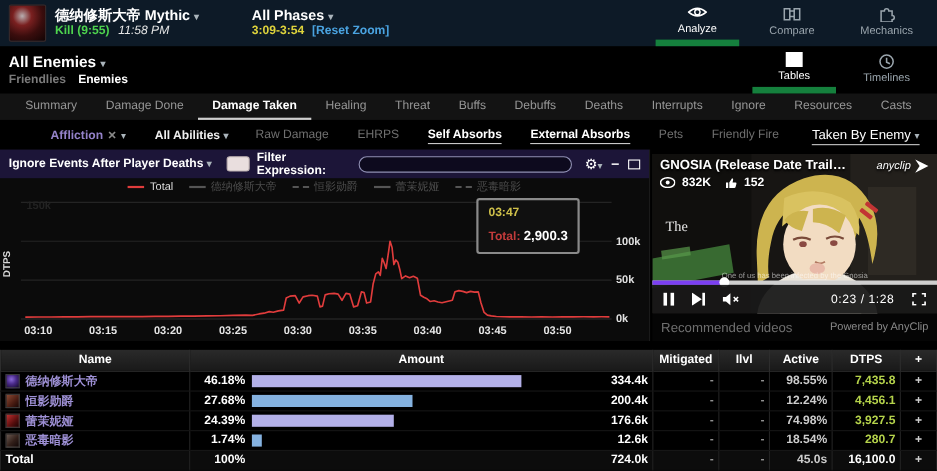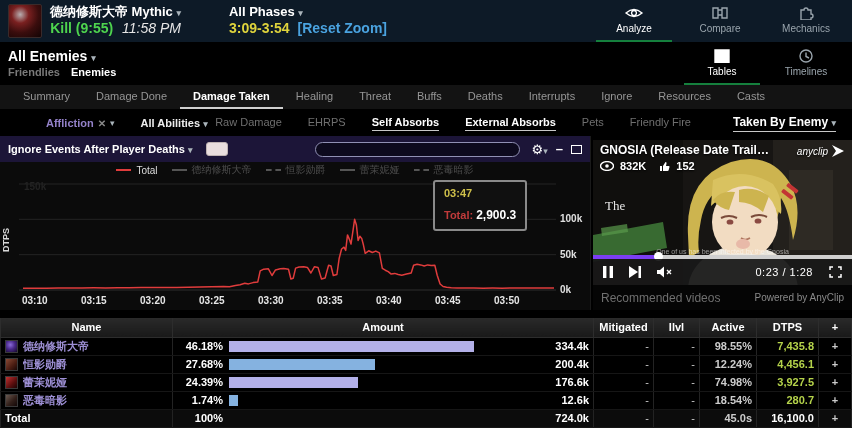--- a/index.html
+++ b/index.html
@@ -7,31 +7,31 @@
   #app{position:relative;width:852px;height:428px;background:#000;overflow:hidden;
        font-family:"Liberation Sans",sans-serif;color:#ccc;}
 
   
   .topbar{height:42px;background:#0d1a27;display:flex;align-items:center;padding:0 8px;position:relative;}
   .boss-icon{width:34px;height:34px;border:1px solid #3a2a2a;border-radius:2px;
     background:radial-gradient(circle at 35% 30%, #b8aeb0 0%, #7a2020 28%, #3a0d0d 60%, #120404 100%);flex:0 0 auto;}
   .hgroup{margin-left:8px;line-height:1.25;}
   .hgroup .t1{font-size:13px;font-weight:bold;color:#fff;white-space:nowrap;}
   .caret{color:#aab4bb;font-size:9px;}
-  .t2{font-size:14px;white-space:nowrap;text-align:right;}
+  .t2{font-size:11px;white-space:nowrap;}
   .kill{color:#4ed44e;font-weight:bold;}
   .clock{color:#e6e6e6;font-style:italic;margin-left:5px;}
   .range{color:#ded33c;font-weight:bold;}
   .reset{color:#4aa3e0;font-weight:bold;margin-left:4px;cursor:pointer;}
   .phases{margin-left:48px;}
   .topnav{margin-left:auto;display:flex;gap:10px;height:100%;}
   .navitem{width:76px;display:flex;flex-direction:column;align-items:center;justify-content:center;
     color:#9aa5ad;font-size:10px;gap:3px;cursor:pointer;border-bottom:2px solid transparent;}
   .navitem svg{display:block;}
-  .navitem.active{color:#fff;border-bottom:2px solid #15803d;}
+  .navitem.active{color:#fff;border-bottom:6px solid #15803d;}
 
   
   .subbar{height:43px;background:#000;display:flex;align-items:stretch;padding:0 8px;}
   .subleft{padding-top:5px;line-height:1.3;}
   .subleft .t1{font-size:14px;font-weight:bold;color:#fff;}
   .subtabs{font-size:11px;font-weight:bold;}
   .subtabs .off{color:#7a7a7a;margin-right:8px;cursor:pointer;}
   .subtabs .on{color:#fff;cursor:pointer;}
   .subnav{margin-left:auto;display:flex;gap:8px;}
 
@@ -43,21 +43,21 @@
 
   
   .filterbar{height:26px;background:#000;display:flex;align-items:center;padding:0 10px;font-size:11px;}
   .pill{display:flex;align-items:center;gap:4px;margin-left:36px;cursor:pointer;text-align:right;}
   .pill .name{color:#9482c9;font-weight:bold;}
   .pill .x{color:#8a8a8a;font-size:10px;font-weight:bold;}
   .pill2{margin-left:26px;color:#eee;font-weight:bold;cursor:pointer;}
   .toggles{margin-left:auto;display:flex;align-items:center;gap:26px;}
   .tgl{color:#6f6f6f;cursor:pointer;padding-bottom:2px;white-space:nowrap;}
   .tgl.on{color:#fff;font-weight:bold;border-bottom:1px solid #c8c8c8;}
-  .takenby{margin-left:42px;margin-right:6px;color:#fff;font-weight:bold;font-size:12px;
+  .takenby{margin-left:30px;margin-right:6px;color:#fff;font-weight:normal;font-size:12px;
            border-bottom:1px solid #c8c8c8;padding-bottom:2px;cursor:pointer;white-space:nowrap;}
 
   
   .main{position:relative;height:174px;background:#000;}
   .chartpanel{position:absolute;left:0;top:0;width:591px;height:174px;background:#0b0b0b;border-right:1px solid #1a1a1a;}
   .charthead{height:26px;background:#1c1538;display:flex;align-items:center;padding:0 8px;gap:6px;}
   .charthead .title{color:#fff;font-weight:bold;font-size:11px;white-space:nowrap;cursor:pointer;}
   .chip{width:22px;height:14px;border-radius:3px;background:#e9dede;border:1px solid #bfb3b3;margin-left:8px;cursor:pointer;}
   .fexp{margin-left:auto;display:flex;align-items:center;gap:6px;}
   .fexp label{color:#fff;font-weight:bold;font-size:11px;}
@@ -199,20 +199,21 @@
       </div>
   </div>
 
   <div class="tabbar" id="maintabs">
       <div class="mtab">Summary</div>
       <div class="mtab">Damage Done</div>
       <div class="mtab active">Damage Taken</div>
       <div class="mtab">Healing</div>
       <div class="mtab">Threat</div>
       <div class="mtab">Buffs</div>
+      <div class="mtab">Debuffs</div>
       <div class="mtab">Deaths</div>
       <div class="mtab">Interrupts</div>
       <div class="mtab">Ignore</div>
       <div class="mtab">Resources</div>
       <div class="mtab">Casts</div>
     </div>
 
   <div class="filterbar">
     <div class="pill">
       <span class="name">Affliction</span>
@@ -239,20 +240,21 @@
 
   <div class="main">
     <div class="chartpanel">
       <div class="charthead">
         <span class="title">
           <span>Ignore Events After Player Deaths</span>
           <span class="caret">▾</span>
         </span>
         <span class="chip"></span>
         <span class="fexp">
+          <label>Filter Expression:</label>
           <input type="text" value="" style="">
         </span>
         <span class="winbtns">
           <span class="gear">⚙<span class="caret">▾</span></span>
           <span class="minim">–</span>
           <span class="maxi"></span>
         </span>
       </div>
       <div class="legend" id="legend">
           <span class="lg-item on">

